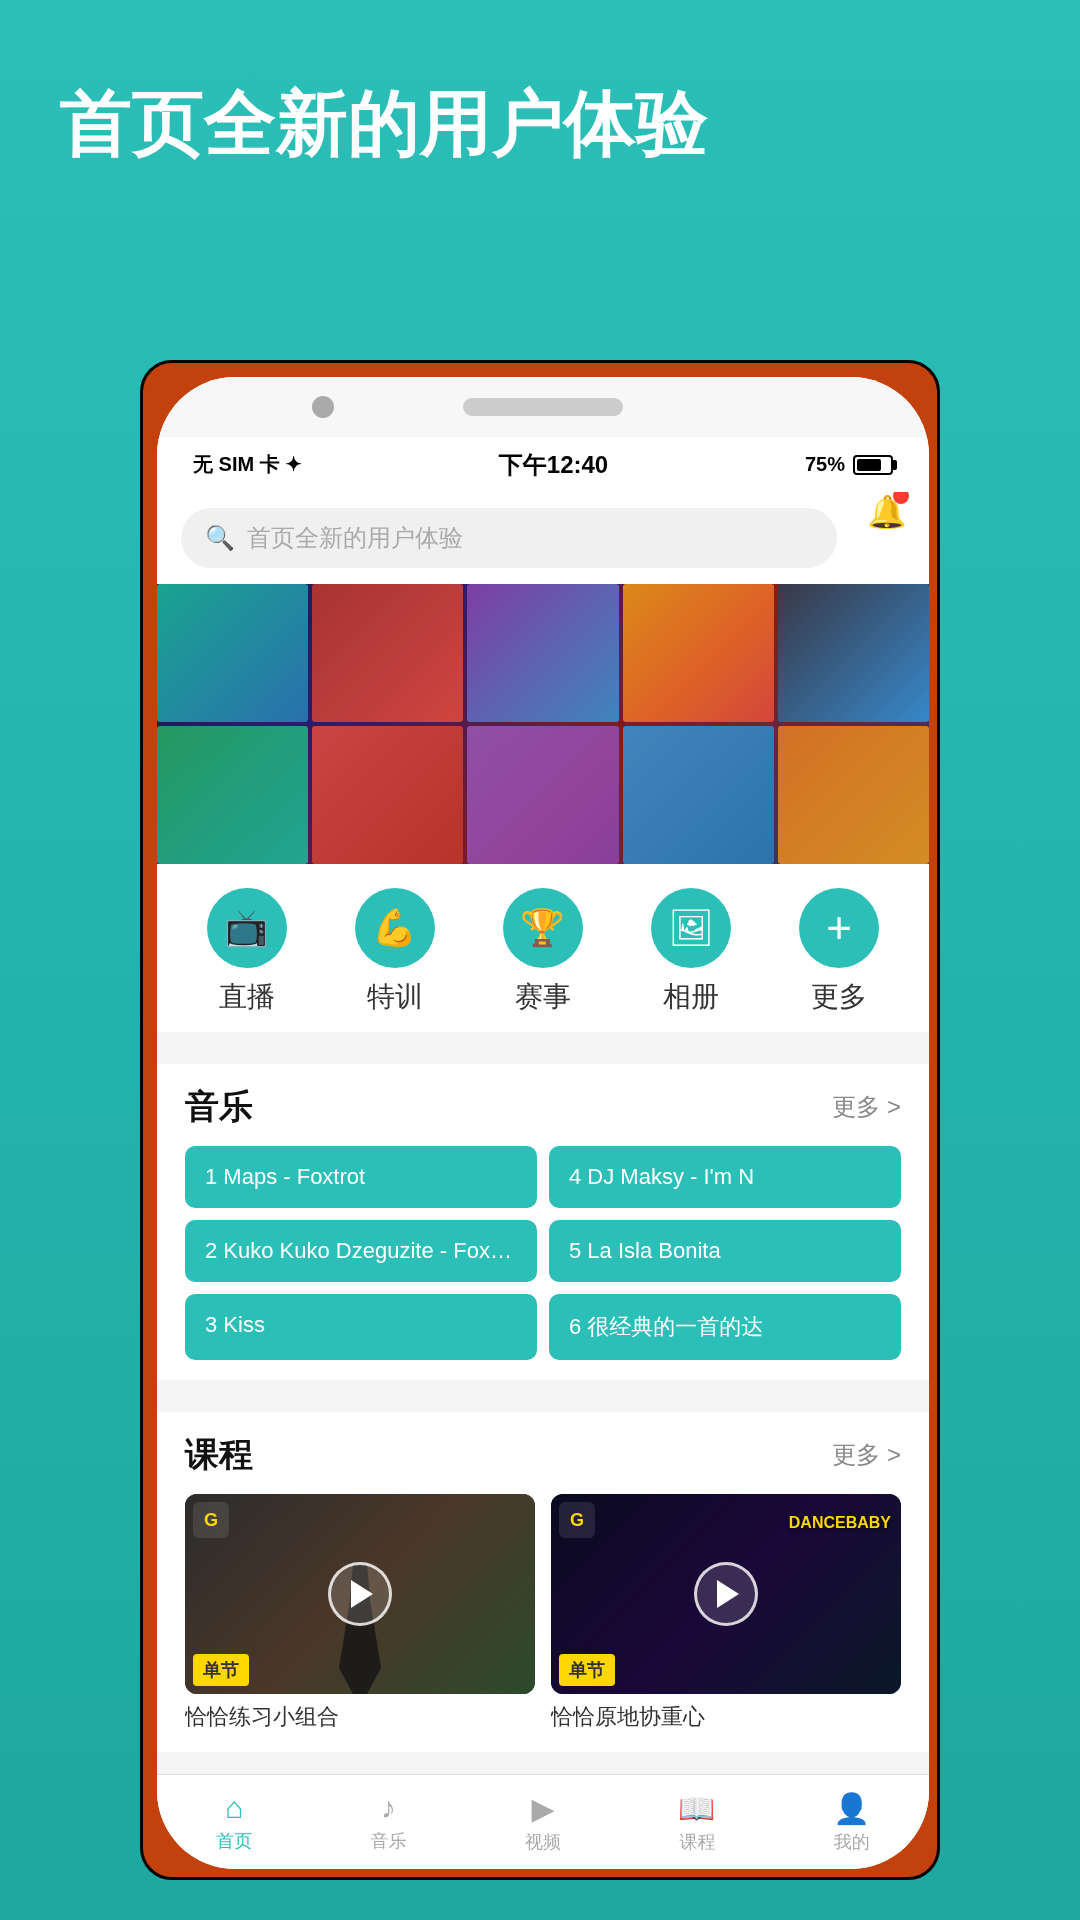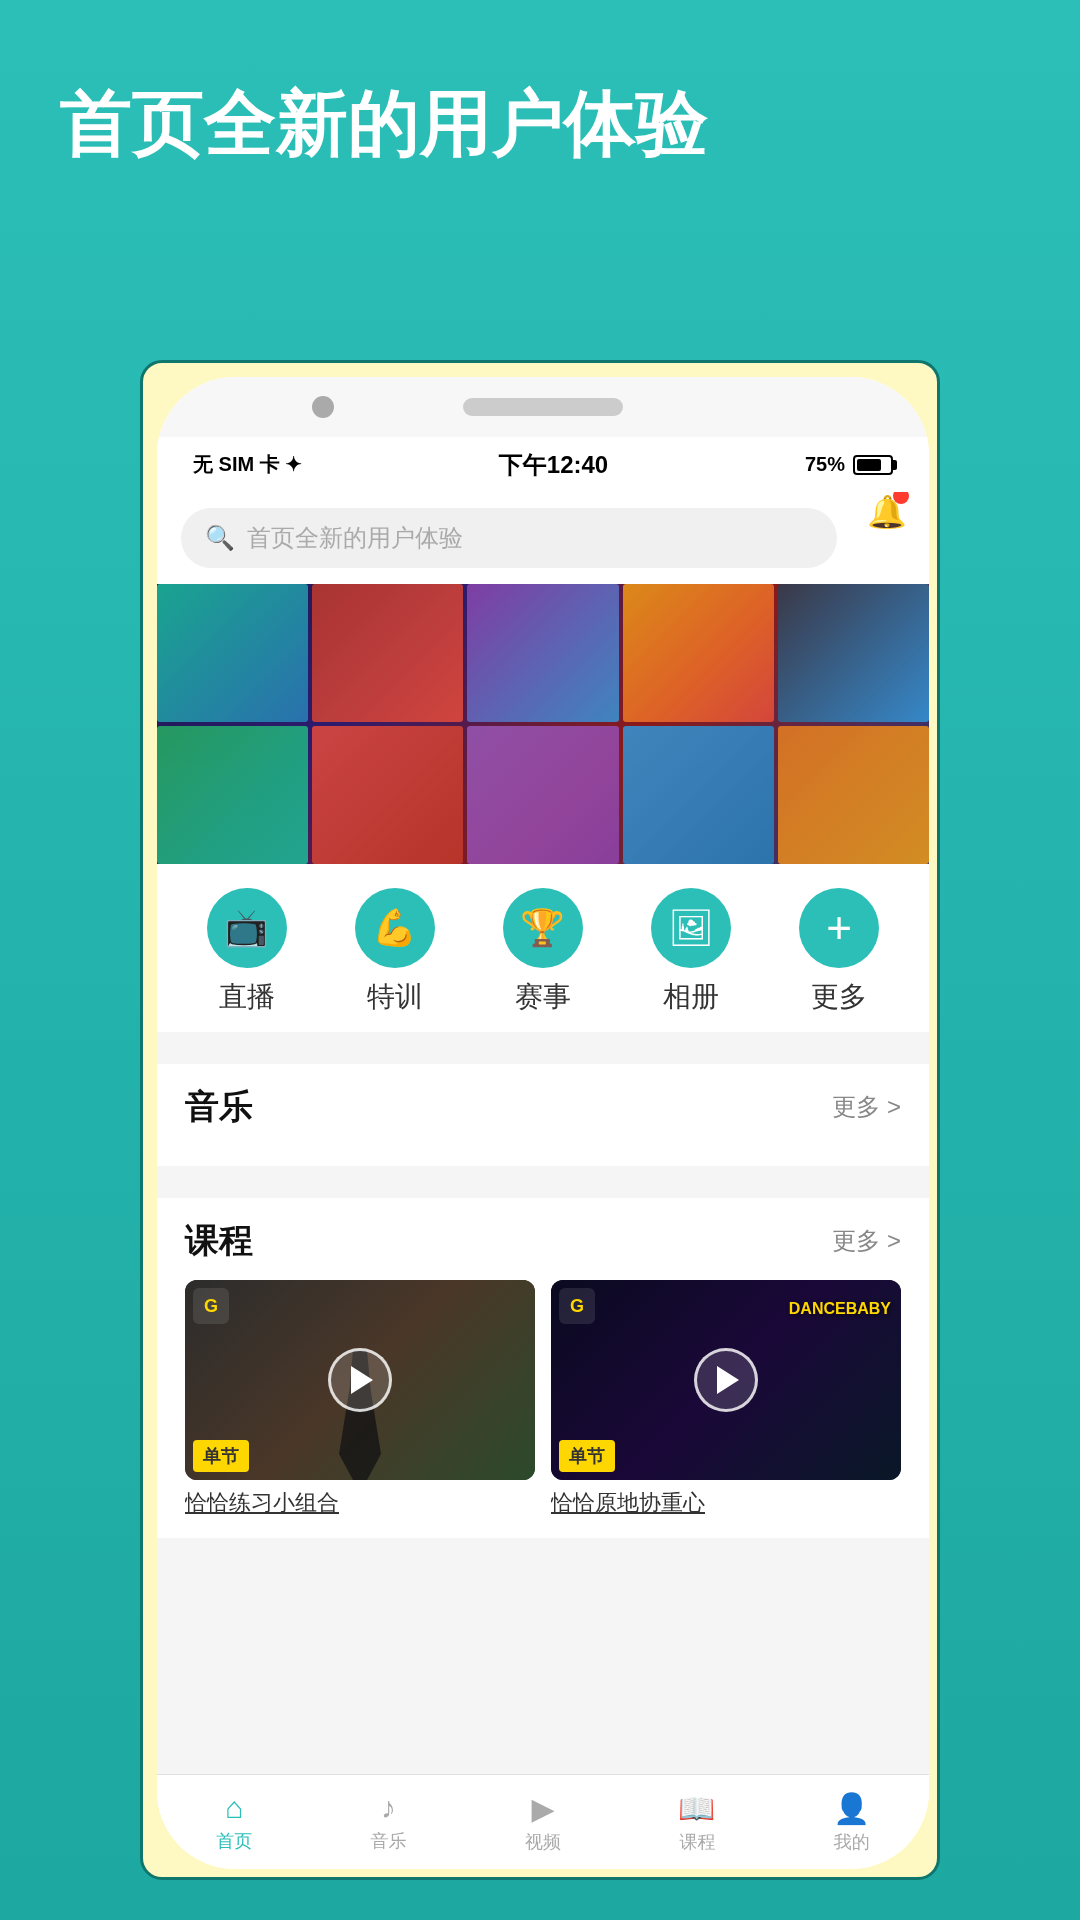--- a/index.html
+++ b/index.html
@@ -49,23 +49,23 @@
       transform: translateX(-50%);
       width: 800px;
       height: 1520px;
     }
 
     .phone-outer {
       position: absolute;
       top: 0; left: 0;
       width: 800px;
       height: 1520px;
-      background: #fef9c3;
-      border-radius: 22px;
-      border: 3px solid #0f766e;
+      background: #c2410c;
+      border-radius: 32px;
+      border: 3px solid #000000;
     }
 
     .phone-inner {
       position: absolute;
       top: 14px; left: 14px;
       width: 772px;
       height: 1492px;
       background: #ffffff;
       border-radius: 78px;
       overflow: hidden;
@@ -380,21 +380,20 @@
       padding: 4px 10px;
       border-radius: 4px;
     }
     .course-title {
       font-size: 22px;
       color: #333;
       margin-top: 8px;
       overflow: hidden;
       text-overflow: ellipsis;
       white-space: nowrap;
-      text-decoration: underline;
     }
     .course-logo {
       position: absolute;
       top: 8px;
       left: 8px;
       width: 36px;
       height: 36px;
       background: rgba(255,255,255,0.1);
       border-radius: 6px;
       display: flex;
@@ -524,20 +523,28 @@
             <span class="quick-label">更多</span>
           </div>
         </div>
 
         <div class="divider"></div>
 
         <div class="section">
           <div class="section-header">
             <span class="section-title">音乐</span>
             <span class="section-more">更多 &gt;</span>
+          </div>
+          <div class="music-grid">
+            <div class="music-item">1 Maps - Foxtrot</div>
+            <div class="music-item">4 DJ Maksy - I'm N</div>
+            <div class="music-item">2 Kuko Kuko Dzeguzite - Foxtrot</div>
+            <div class="music-item">5 La Isla Bonita</div>
+            <div class="music-item">3 Kiss</div>
+            <div class="music-item">6 很经典的一首的达</div>
           </div>
         </div>
 
         <div class="divider"></div>
 
         <div class="course-section">
           <div class="section-header">
             <span class="section-title">课程</span>
             <span class="section-more">更多 &gt;</span>
           </div>

